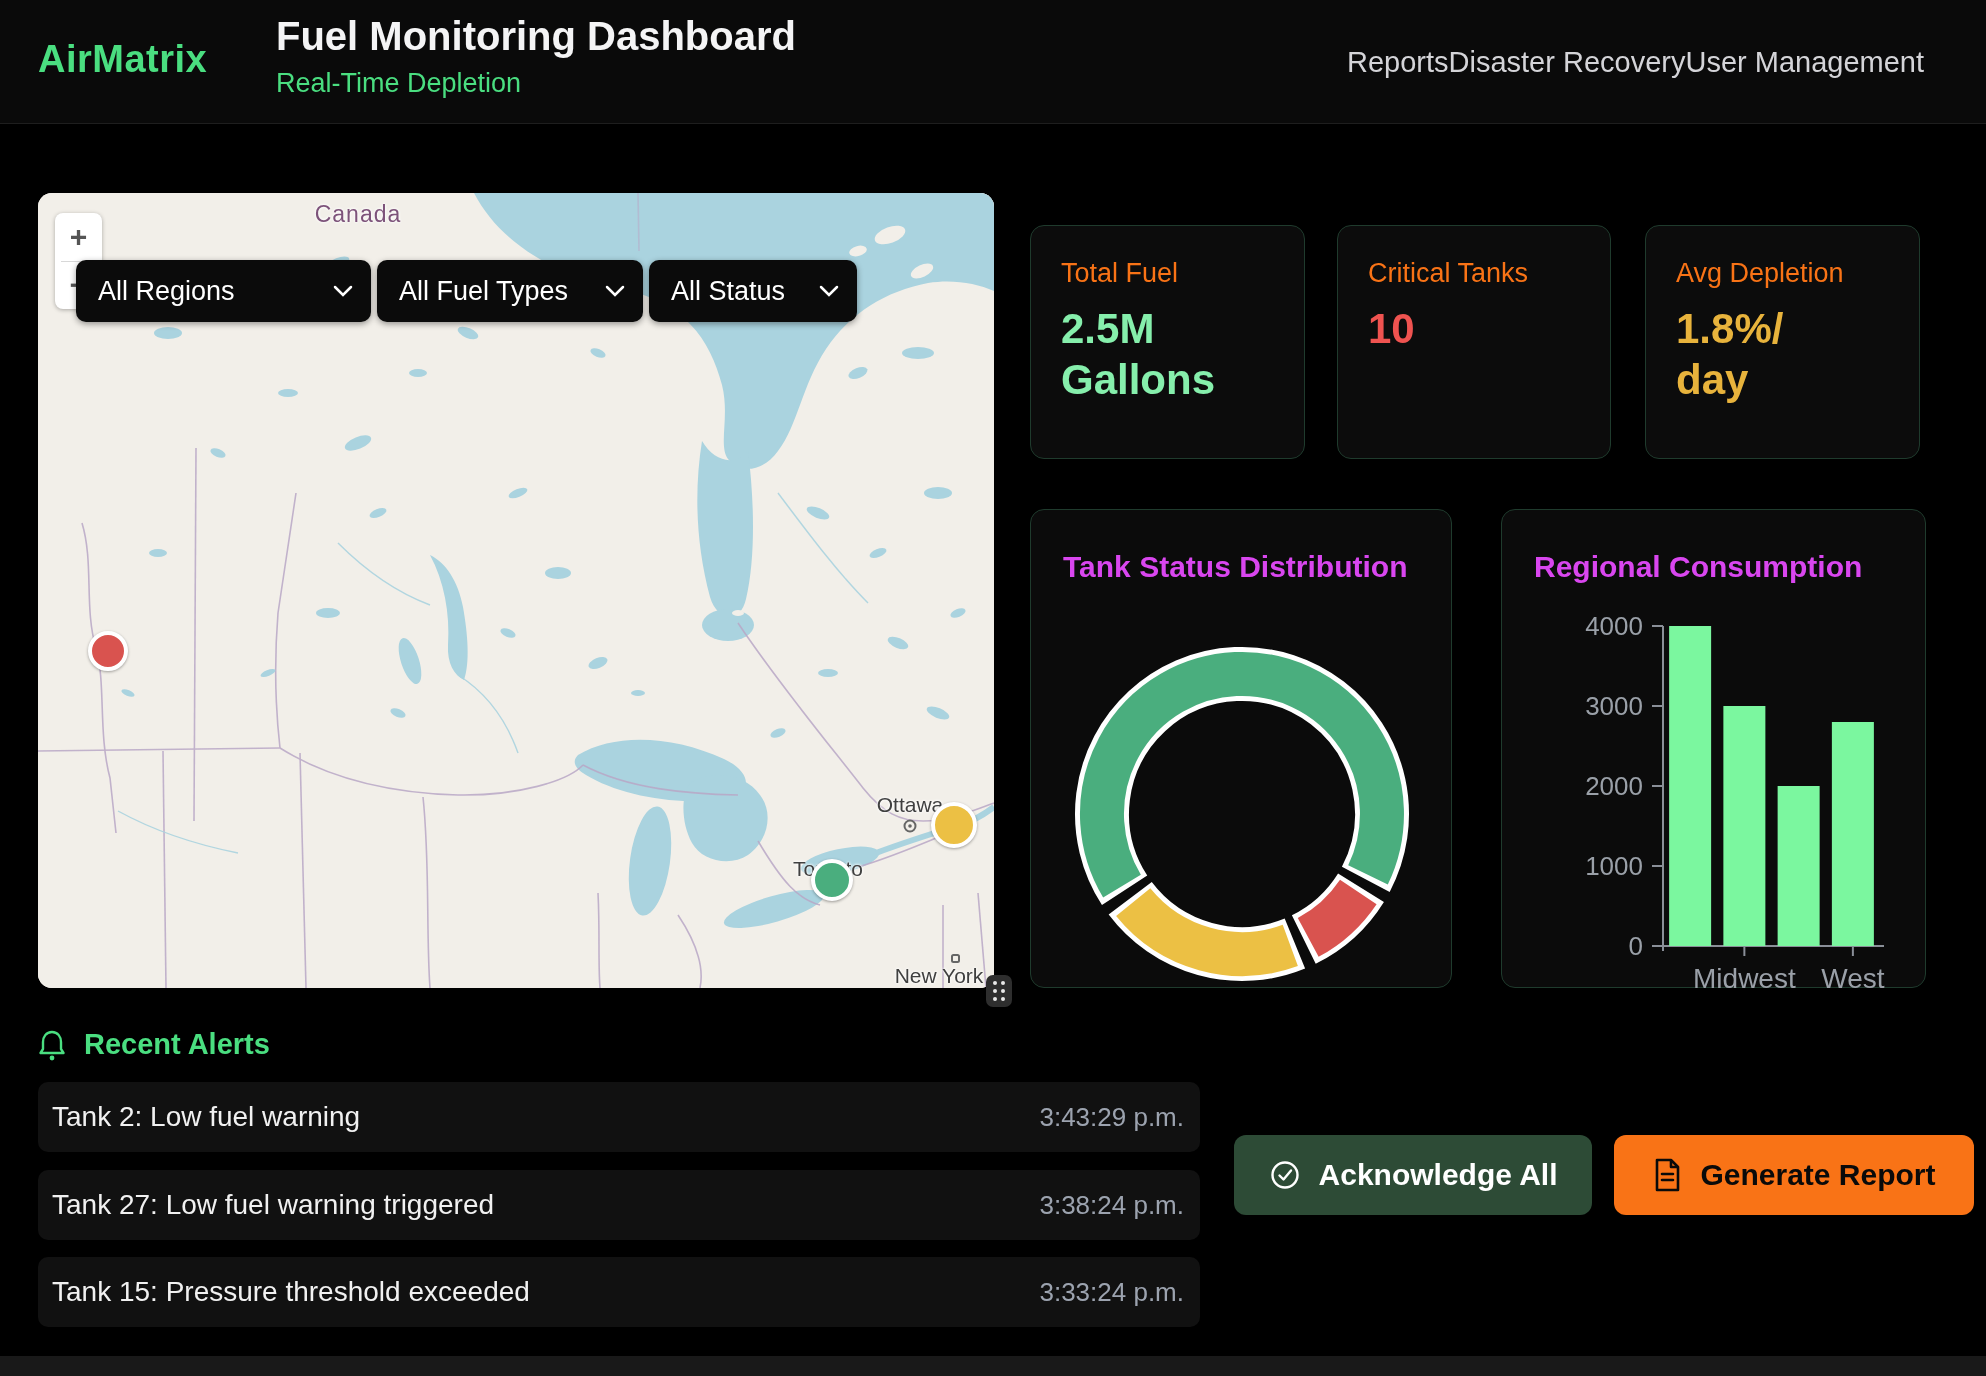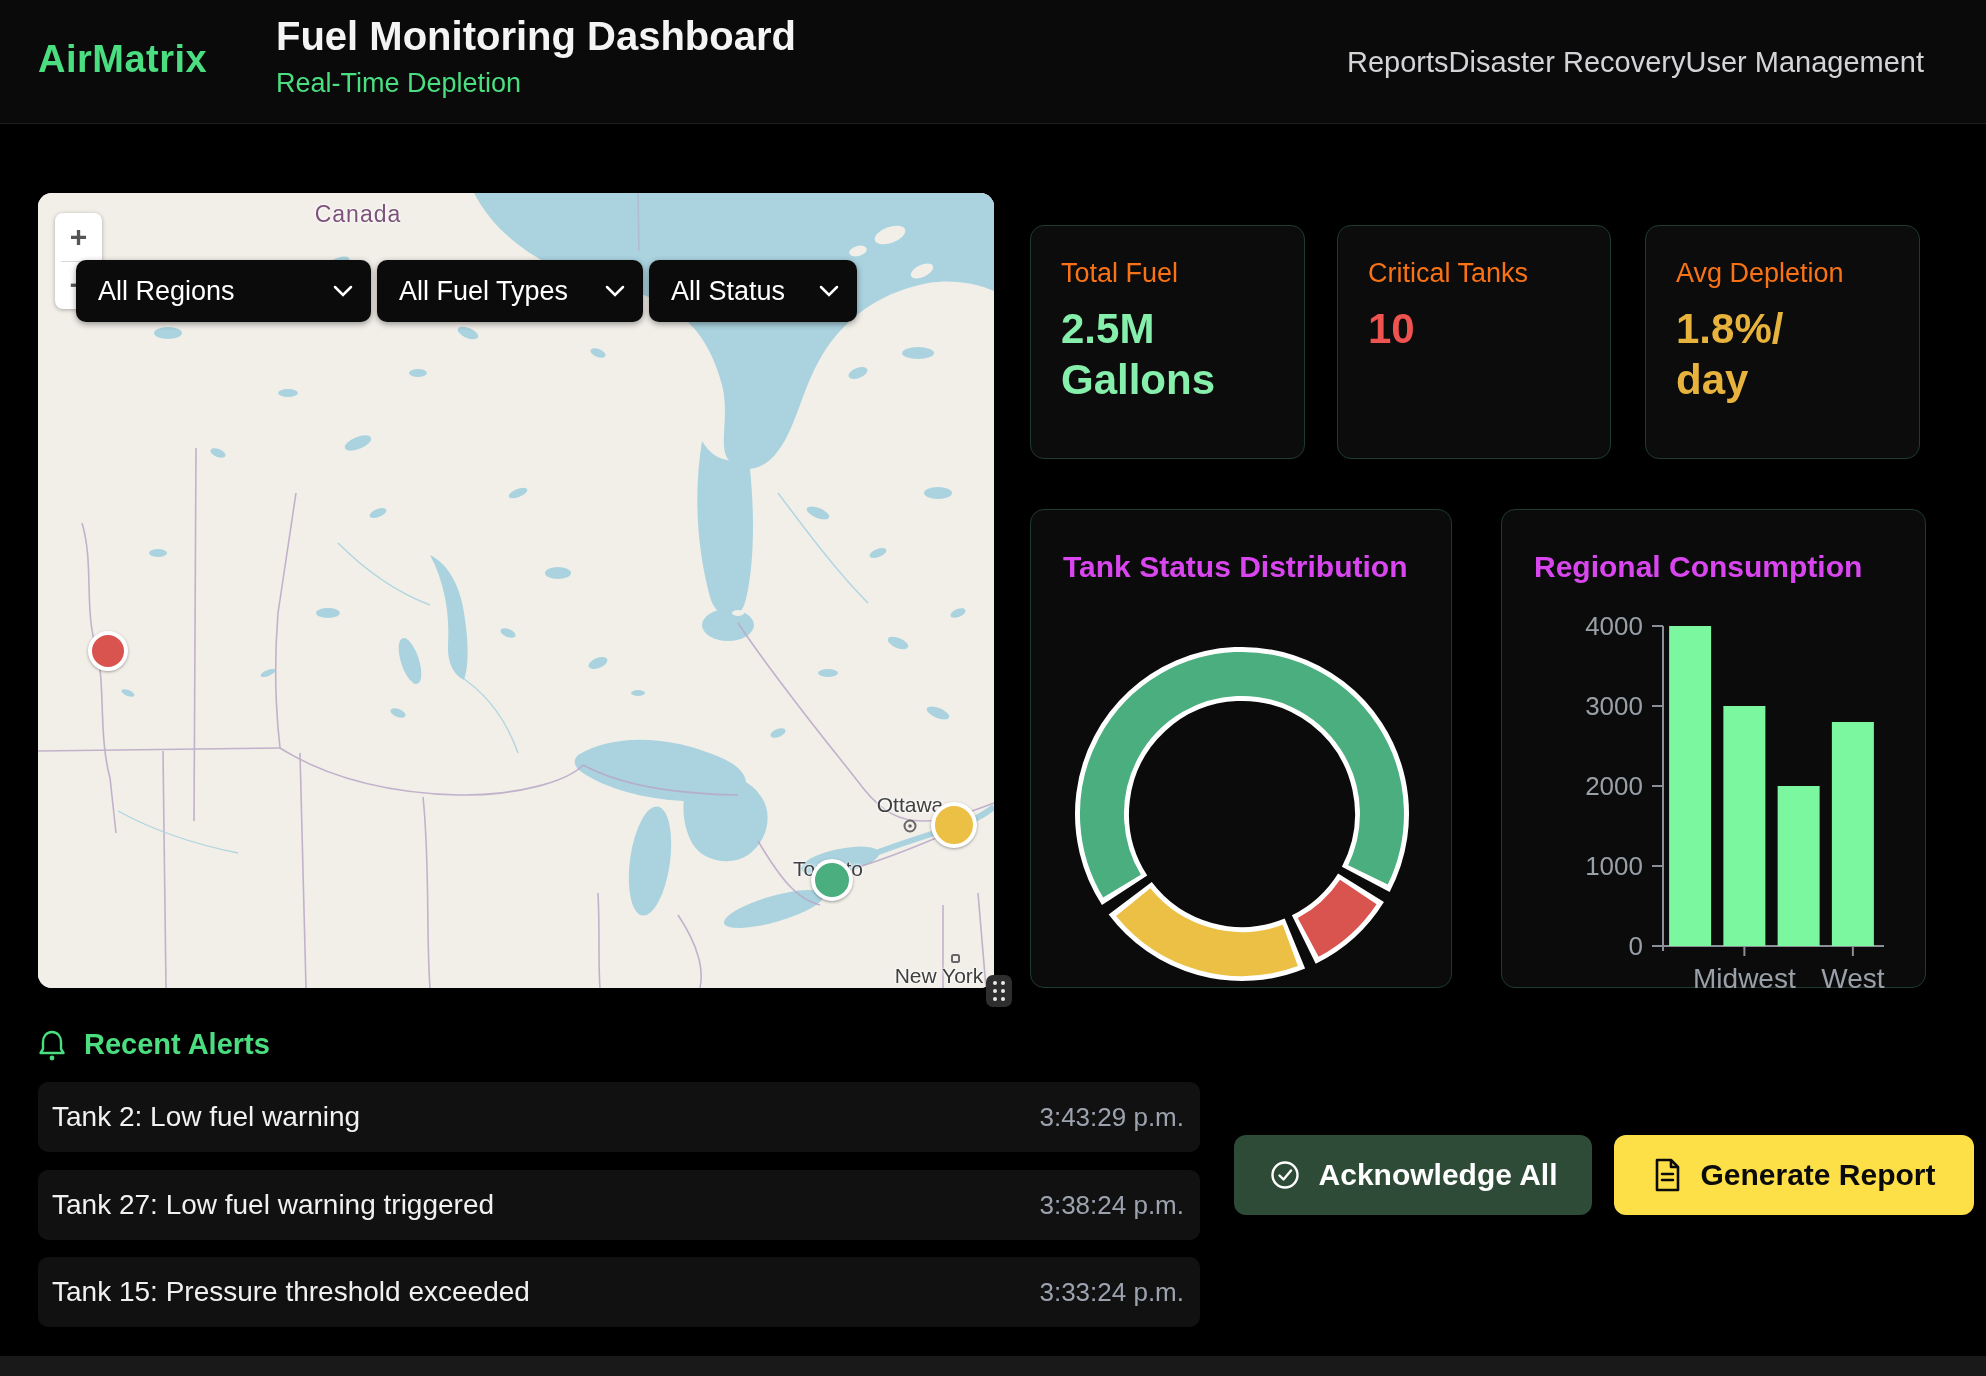--- a/index.html
+++ b/index.html
@@ -60,21 +60,21 @@
   .alert-row{position:absolute;left:38px;width:1162px;height:70px;background:#111;border-radius:10px;
              display:flex;align-items:center;justify-content:space-between;padding:0 16px 0 14px;
              box-sizing:border-box;cursor:pointer;}
   .alert-text{font-size:28px;color:#f1f1f1;}
   .alert-time{font-size:26px;color:#9ca3af;}
 
   
   .btn{position:absolute;top:1135px;height:80px;border:none;border-radius:12px;display:flex;
        align-items:center;justify-content:center;gap:18px;font-family:inherit;cursor:pointer;}
   .btn-ack{left:1234px;width:358px;background:#2d4b36;color:#fff;}
-  .btn-gen{left:1614px;width:360px;background:#fde047;color:#0a0a0a;}
+  .btn-gen{left:1614px;width:360px;background:#f97316;color:#0a0a0a;}
   .btn span{font-size:30px;font-weight:600;}
 
   .bottom-strip{position:absolute;left:0;top:1356px;width:1986px;height:20px;background:#191919;}
 </style>
 </head>
 <body>
 
 <div class="app">
 
   <div class="header">

